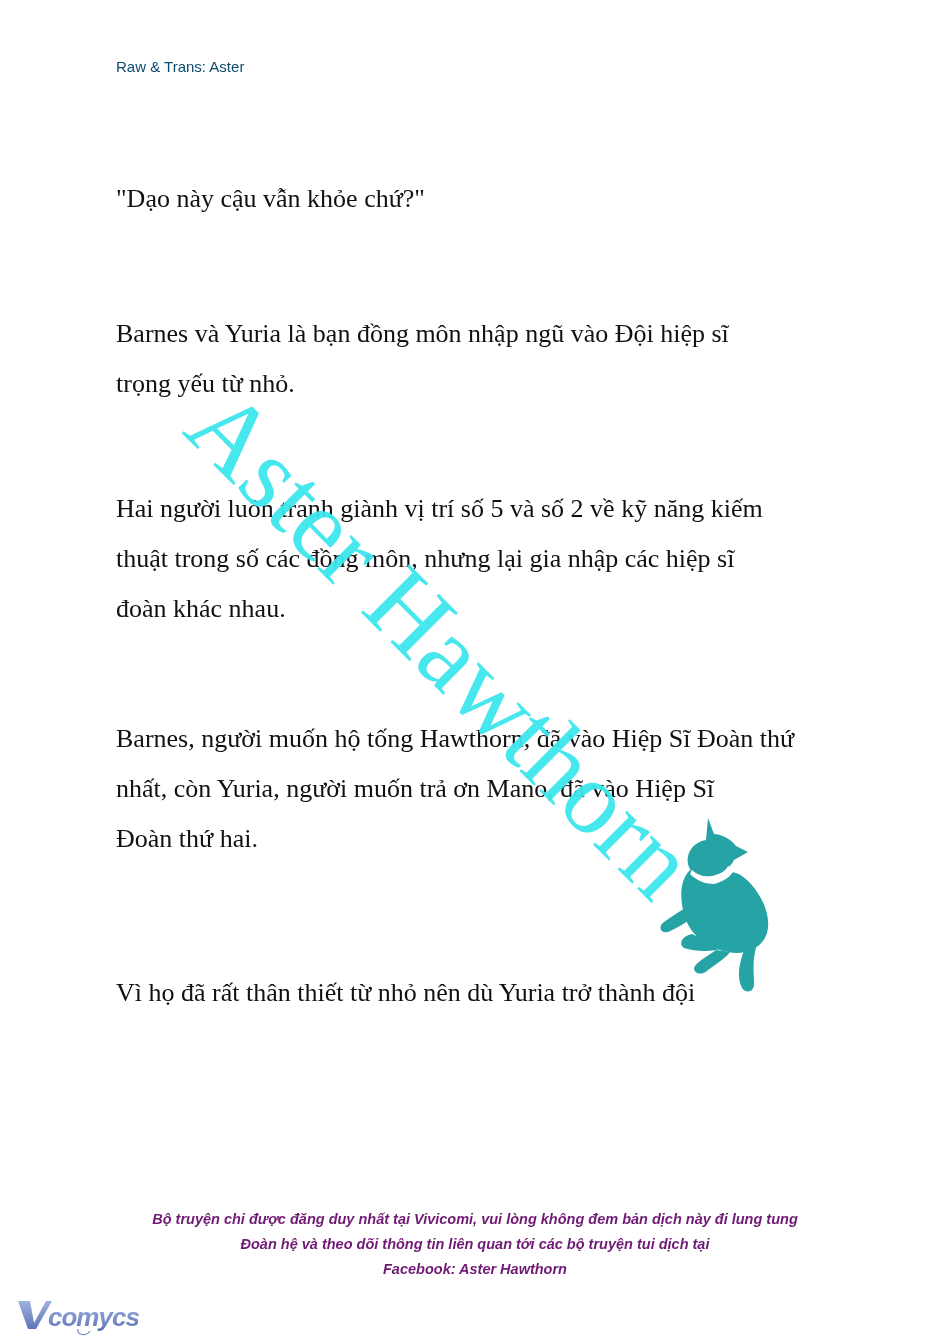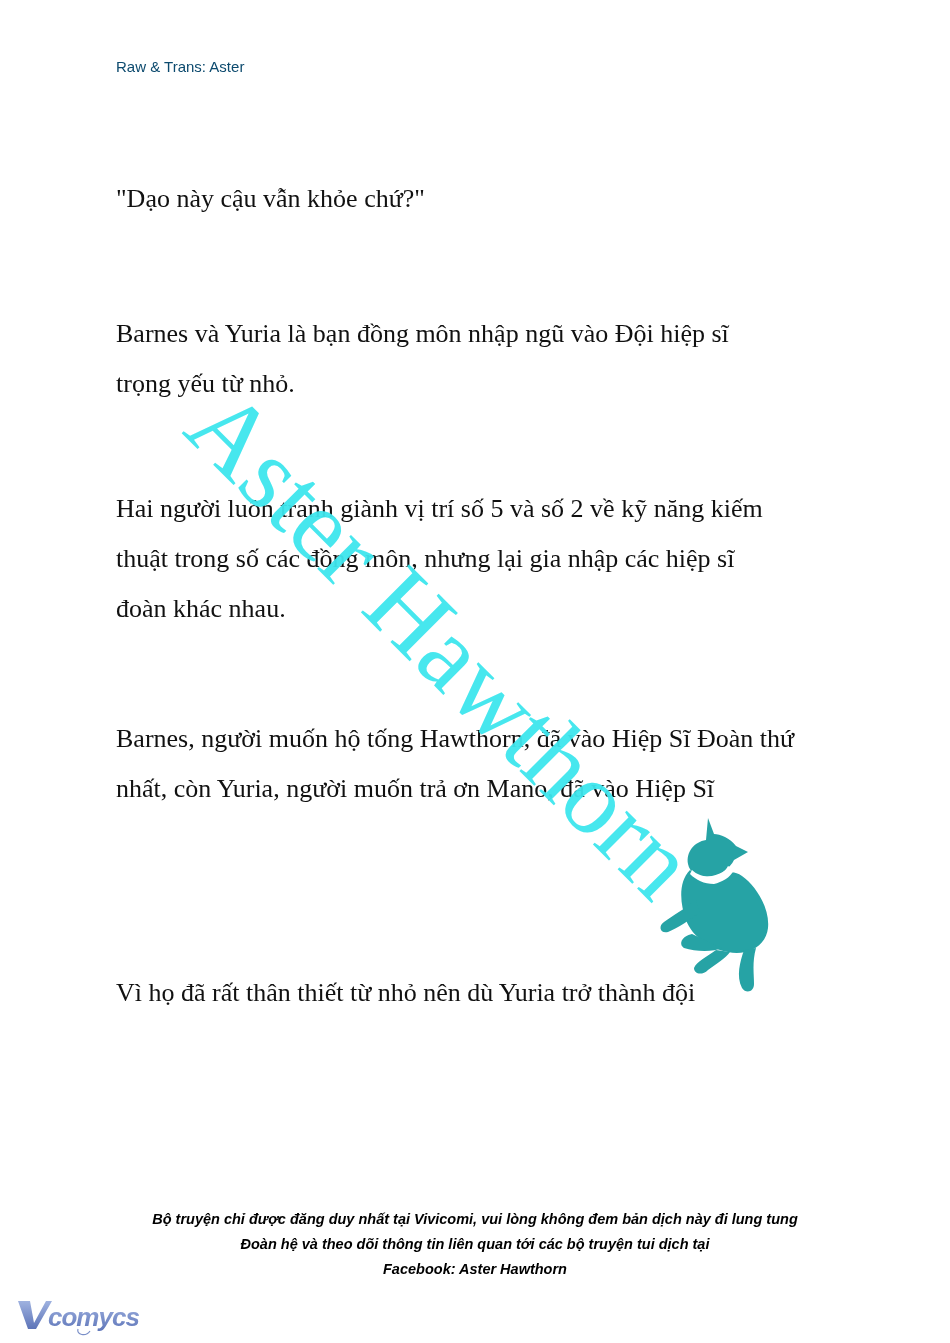--- a/index.html
+++ b/index.html
@@ -61,21 +61,21 @@
       position: absolute;
       left: 0;
       top: 1207px;
       width: 950px;
       text-align: center;
       font-family: "Liberation Sans", sans-serif;
       font-style: italic;
       font-weight: bold;
       font-size: 14.5px;
       line-height: 25px;
-      color: #000000;
+      color: #701a75;
     }
     .footer .fline { display: block; }
     .logo {
       position: absolute;
       left: 16px;
       top: 1293px;
       width: 130px;
       height: 44px;
     }
   </style>
@@ -95,20 +95,21 @@
 
 <div class="body-text" style="top:484px;">
   <span class="line">Hai người luôn tranh giành vị trí số 5 và số 2 về kỹ năng kiếm</span>
   <span class="line">thuật trong số các đồng môn, nhưng lại gia nhập các hiệp sĩ</span>
   <span class="line">đoàn khác nhau.</span>
 </div>
 
 <div class="body-text" style="top:714px;">
   <span class="line">Barnes, người muốn hộ tống Hawthorn, đã vào Hiệp Sĩ Đoàn thứ</span>
   <span class="line">nhất, còn Yuria, người muốn trả ơn Mano, đã vào Hiệp Sĩ</span>
+  <span class="line">Đoàn thứ hai.</span>
 </div>
 
 <div class="body-text" style="top:968px;">
   <span class="line">Vì họ đã rất thân thiết từ nhỏ nên dù Yuria trở thành đội</span>
 </div>
 
 <div class="watermark">Aster Hawthorn</div>
 
 <svg class="cat" viewBox="0 0 125 182" xmlns="http://www.w3.org/2000/svg">
   <g fill="#26a3a5">

